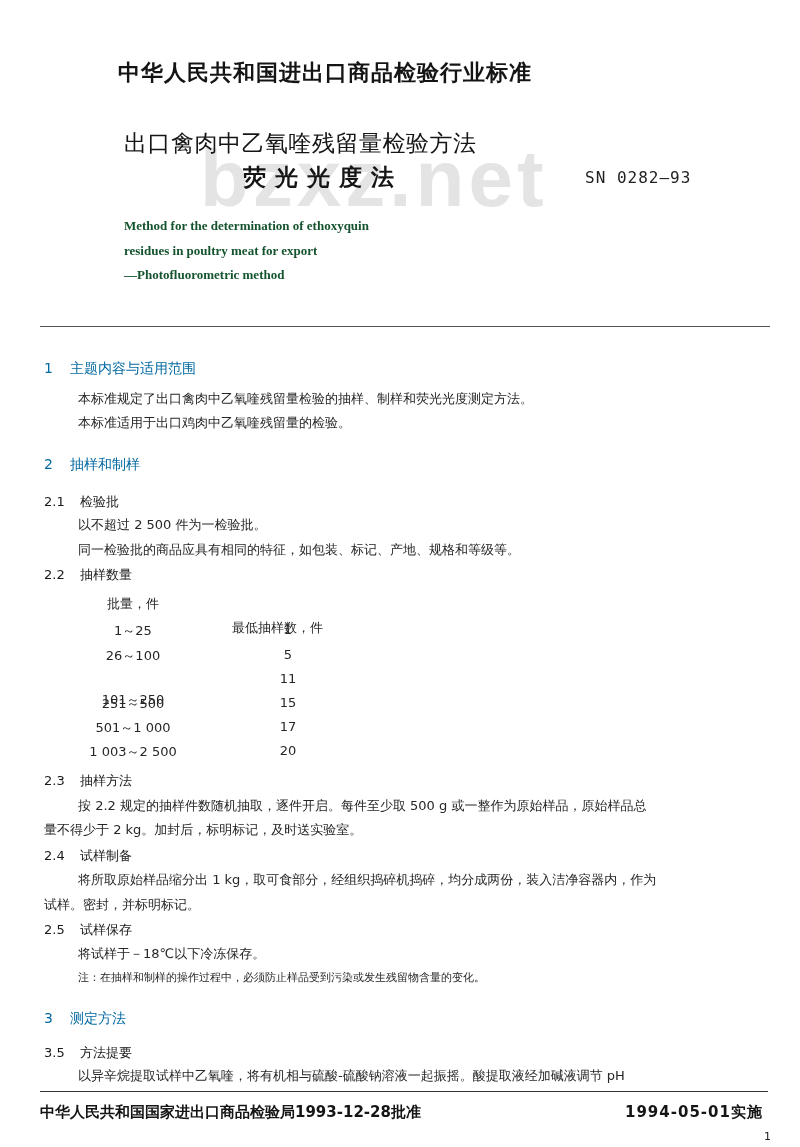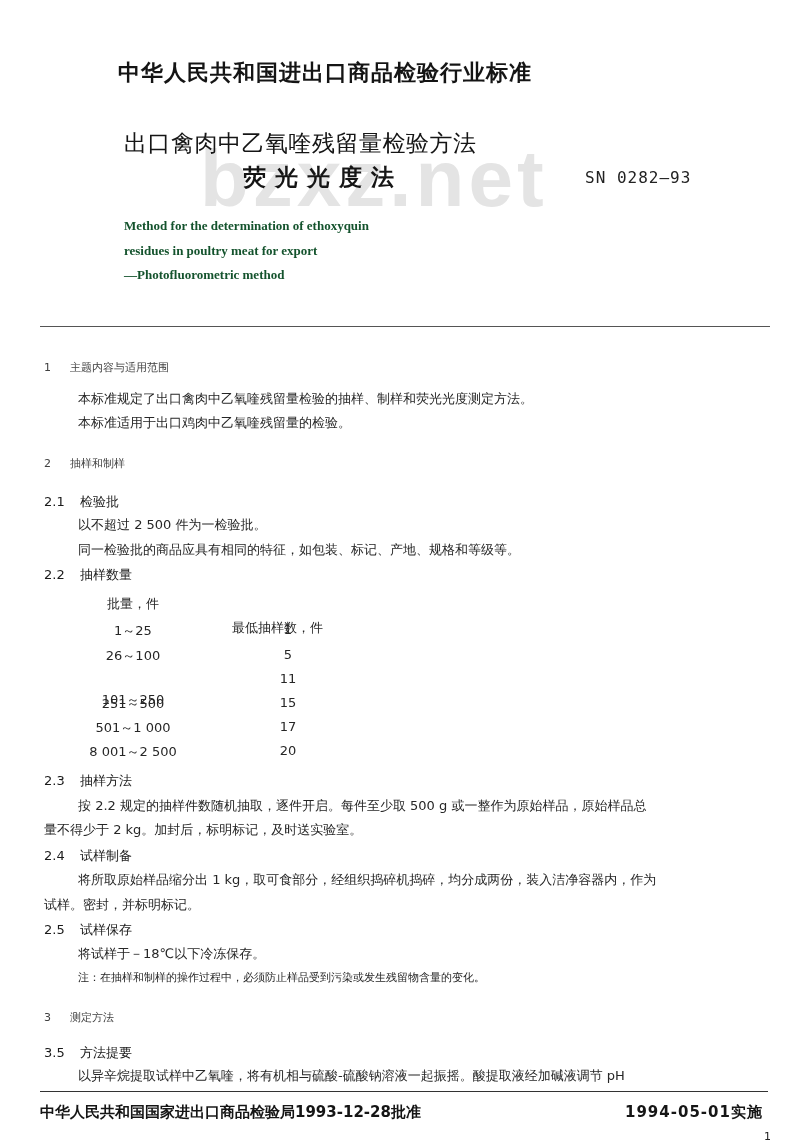--- a/index.html
+++ b/index.html
@@ -56,21 +56,21 @@
     .en1 { top: 218px; }
     .en2 { top: 243px; }
     .en3 { top: 267px; }
 
     .rule-top {
       position: absolute; left: 40px; top: 326px; width: 730px; height: 1px;
       background: #555;
     }
 
     
-    .h1 { font-size: 11px; color: #404040; }
+    .h1 { font-size: 14px; color: #0369a1; }
     .h2 { font-size: 13px; color: #1a1a1a; }
     .p  { font-size: 13px; color: #262626; }
     .note { font-size: 11px; color: #262626; }
     .num { display: inline-block; width: 26px; }
     .num2 { display: inline-block; width: 36px; }
 
     .tbl-c1 { width: 130px; text-align: center; left: 68px; }
     .tbl-c2 { width: 120px; text-align: left; left: 232px; }
     .tbl-c2v { width: 40px; text-align: center; left: 268px; }
 
@@ -137,21 +137,21 @@
 
 <div class="abs p layer tbl-c1" style="top:671px;margin-top:20px;">101～250</div>
 <div class="abs p layer tbl-c2v" style="top:671px;">11</div>
 
 <div class="abs p layer tbl-c1" style="top:695px;">251～500</div>
 <div class="abs p layer tbl-c2v" style="top:695px;">15</div>
 
 <div class="abs p layer tbl-c1" style="top:719px;">501～1 000</div>
 <div class="abs p layer tbl-c2v" style="top:719px;">17</div>
 
-<div class="abs p layer tbl-c1" style="top:743px;">8 001～2 500</div>
+<div class="abs p layer tbl-c1" style="top:743px;">1 003～2 500</div>
 <div class="abs p layer tbl-c2v" style="top:743px;">20</div>
 
 <div class="abs h2 layer" style="left:44px; top:772px;">
   <span class="num2">2.3</span><span>抽样方法</span>
 </div>
 <div class="abs p layer" style="left:78px; top:797px;">按 2.2 规定的抽样件数随机抽取，逐件开启。每件至少取 500 g 或一整作为原始样品，原始样品总</div>
 <div class="abs p layer" style="left:44px; top:821px;">量不得少于 2 kg。加封后，标明标记，及时送实验室。</div>
 
 <div class="abs h2 layer" style="left:44px; top:847px;">
   <span class="num2">2.4</span><span>试样制备</span>

